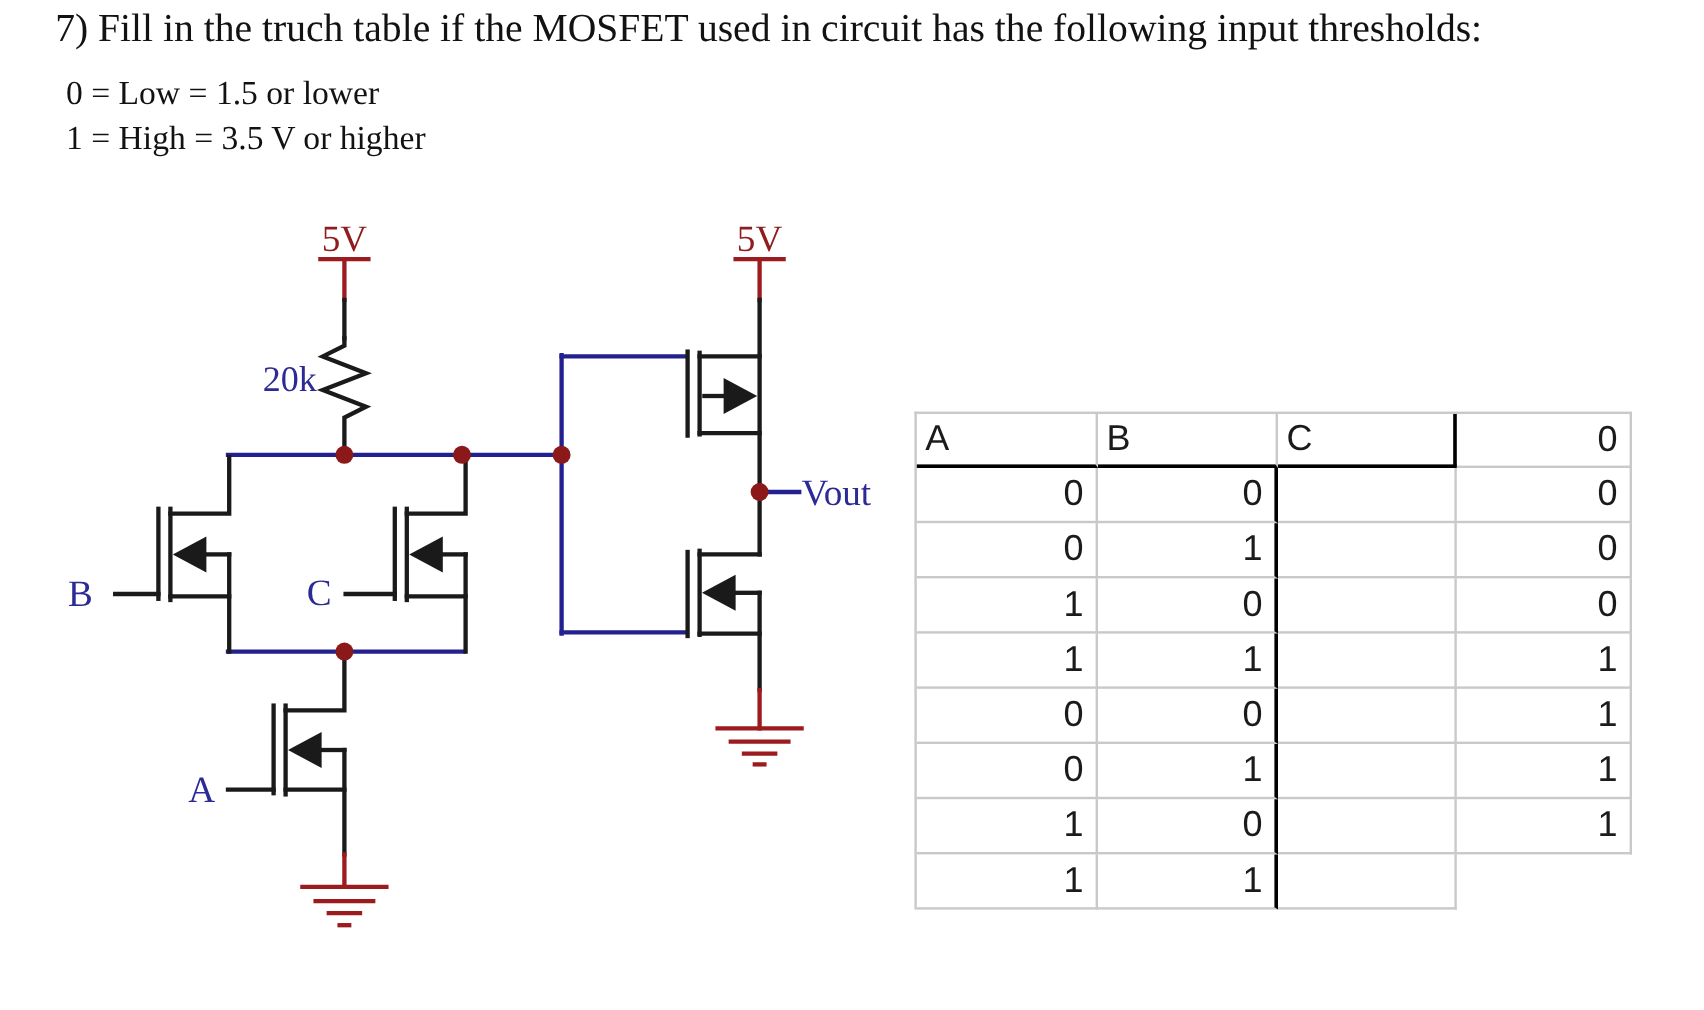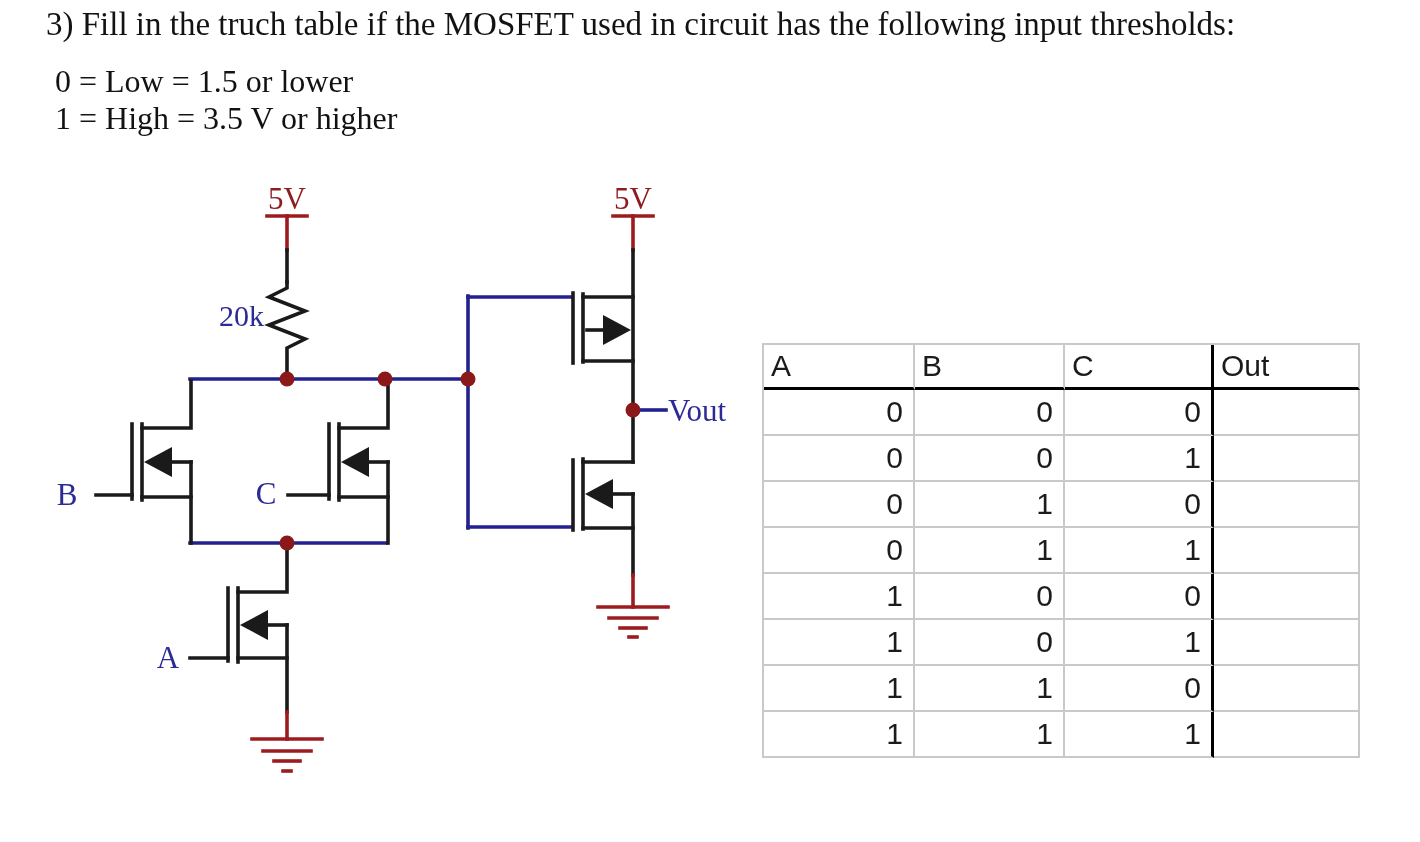--- a/index.html
+++ b/index.html
@@ -1,21 +1,21 @@
 <!DOCTYPE html>
 <html><head>
 <meta charset="utf-8">
 <style>
   html,body{margin:0;padding:0;}
   body{
     width:1420px;height:842px;position:relative;background:#ffffff;
     overflow:hidden;font-family:"Liberation Serif", serif;
   }
   .title-line{position:absolute;left:46px;top:6px;font-size:33px;color:#121212;white-space:nowrap;}
-  .thr{position:absolute;left:55px;font-size:32px;color:#121212;white-space:nowrap;text-align:center;}
+  .thr{position:absolute;left:55px;font-size:28px;color:#121212;white-space:nowrap;text-align:center;}
   .thr-low{top:63px;}
   .thr-high{top:100px;font-family:Liberation Serif, serif;}
 
   svg.circuit{position:absolute;left:0;top:0;}
   .wire{stroke:#1a1a1a;stroke-width:3.6;fill:none;stroke-linecap:square;}
   .net{stroke:#22218f;stroke-width:3.6;fill:none;stroke-linecap:square;}
   .pwr{stroke:#9b1b1e;stroke-width:3.6;fill:none;stroke-linecap:square;}
   .dot{fill:#8c1919;stroke:none;}
   .arrow{fill:#1a1a1a;stroke:none;}
   .lbl{font-family:"Liberation Serif",serif;fill:#2c2b96;}
@@ -33,21 +33,21 @@
     border-right:2px solid #c9c9c9;border-bottom:2px solid #c9c9c9;
     display:flex;align-items:center;box-sizing:border-box;
   }
   .tt-head{justify-content:flex-start;padding-left:7px;border-bottom:3px solid #000000;}
   .tt-val{justify-content:flex-end;padding-right:10px;}
   .tt-thickright{border-right:3px solid #000000;}
 </style>
 </head>
 <body>
 
-<div class="title-line">3) Fill in the truch table if the MOSFET used in circuit has the following input thresholds:</div>
+<div class="title-line">7) Fill in the truch table if the MOSFET used in circuit has the following input thresholds:</div>
 <div class="thr thr-low">0 = Low = 1.5 or lower</div>
 <div class="thr thr-high">1 = High = 3.5 V or higher</div>
 
 <svg class="circuit" width="760" height="820" viewBox="0 0 760 820" xmlns="http://www.w3.org/2000/svg">
 
   <g>
     <path class="pwr" d="M267 216 H307"></path>
     <path class="pwr" d="M287 216 V250"></path>
     <text class="pwrlbl" x="287" y="209" font-size="31" text-anchor="middle">5V</text>
   </g>
@@ -154,21 +154,20 @@
     <circle class="dot" cx="633" cy="410" r="7.5"></circle>
   </g>
 
   <text class="lbl" x="668" y="421" font-size="31" text-anchor="start">Vout</text>
 </svg>
 
 <div class="truth-table">
   <div class="tt-cell tt-head">A</div>
   <div class="tt-cell tt-head">B</div>
   <div class="tt-cell tt-head tt-thickright">C</div>
-  <div class="tt-cell tt-head">Out</div>
 
   <div class="tt-cell tt-val">0</div>
   <div class="tt-cell tt-val">0</div>
   <div class="tt-cell tt-val tt-thickright">0</div>
   <div class="tt-cell tt-val"></div>
 
   <div class="tt-cell tt-val">0</div>
   <div class="tt-cell tt-val">0</div>
   <div class="tt-cell tt-val tt-thickright">1</div>
   <div class="tt-cell tt-val"></div>

